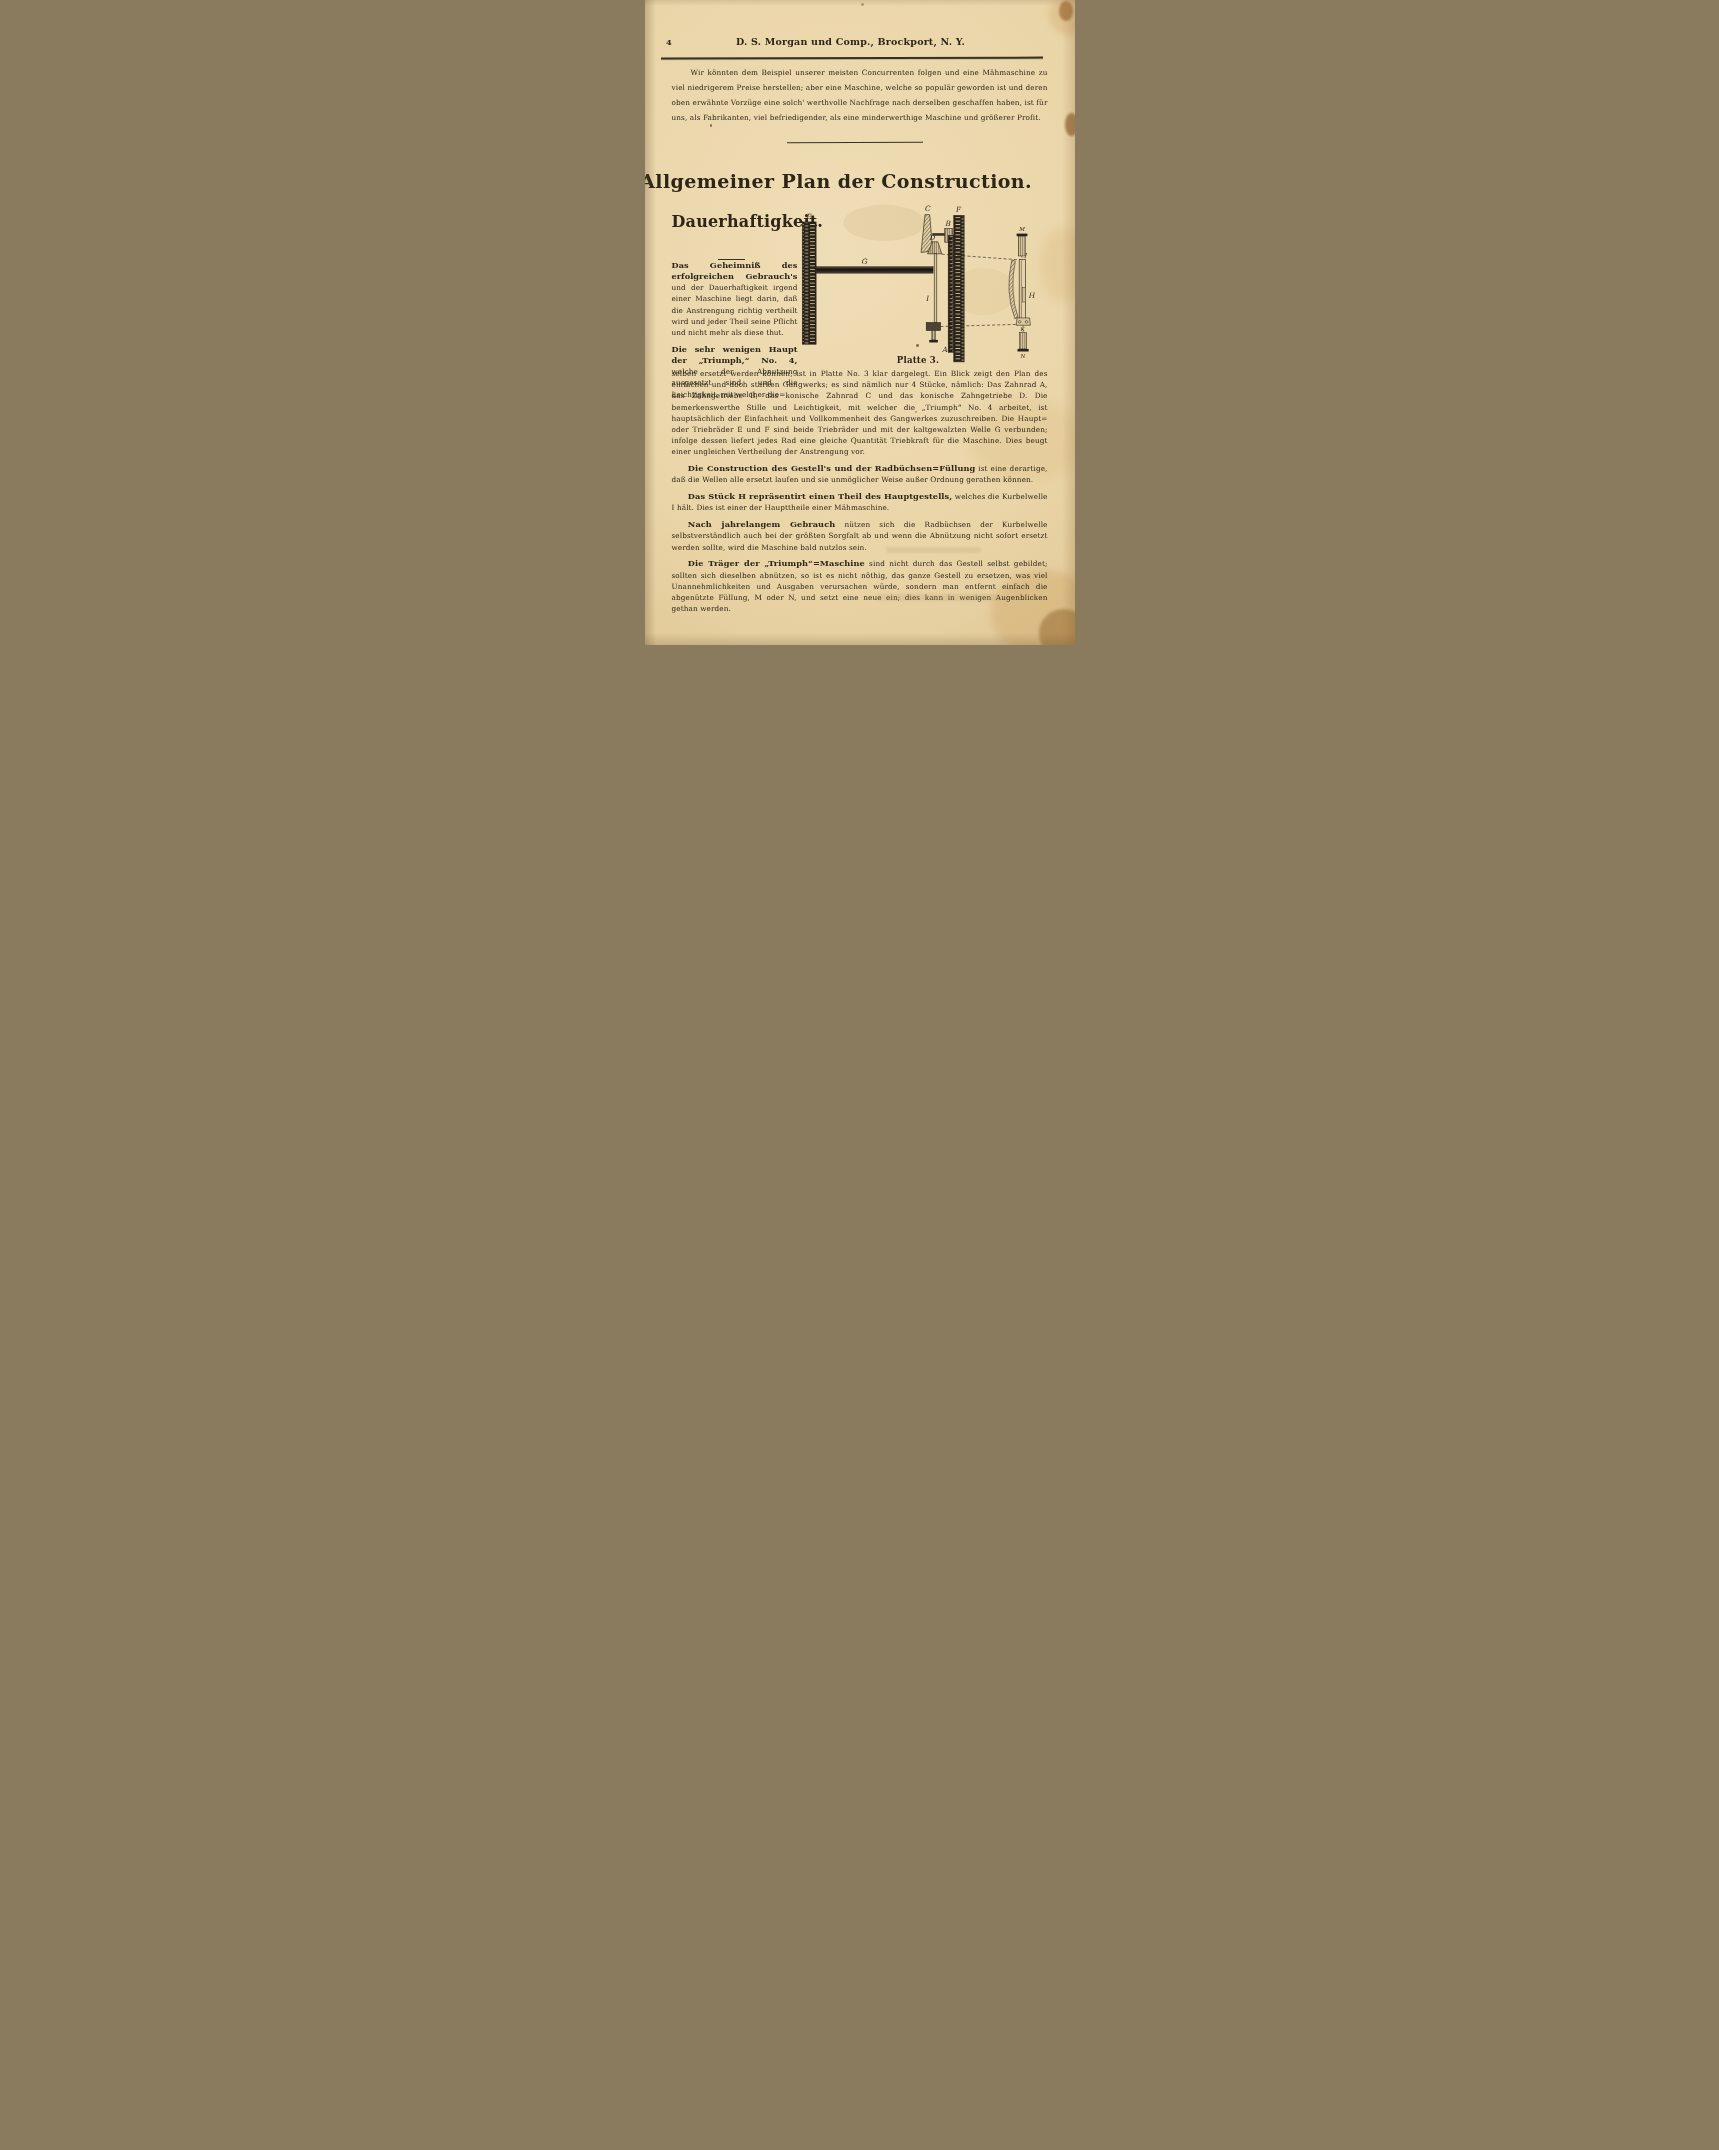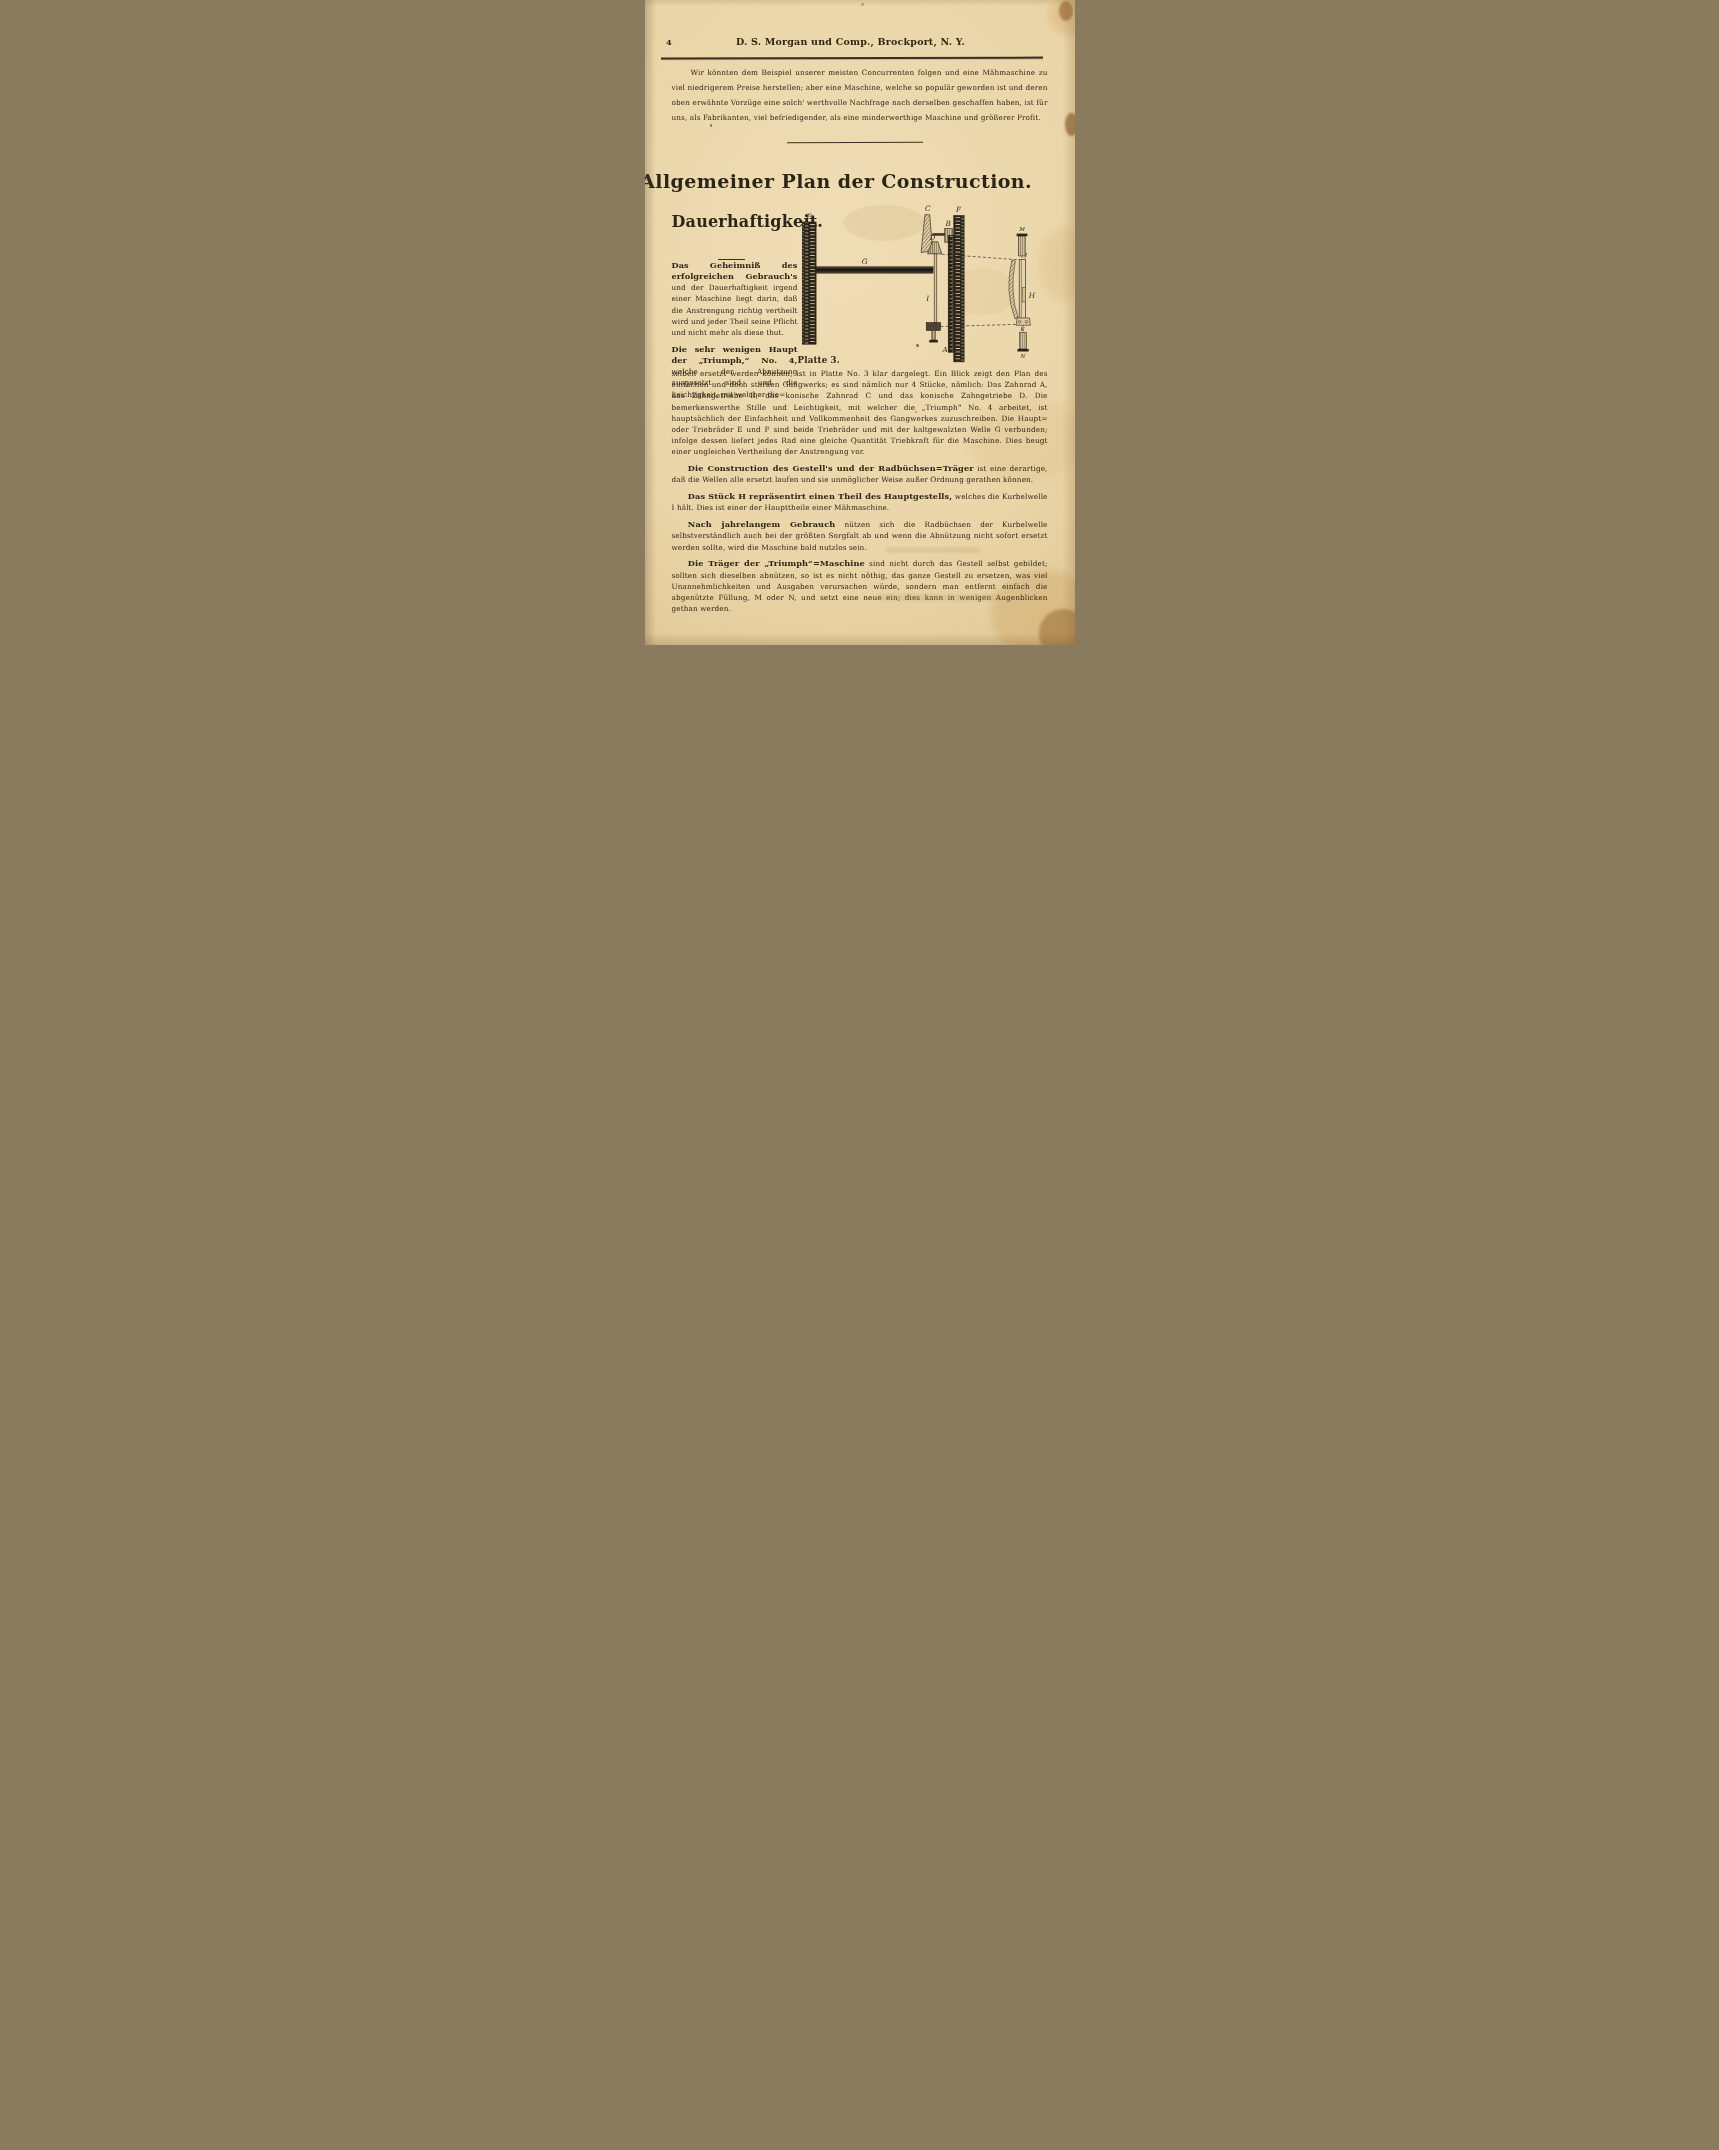--- a/index.html
+++ b/index.html
@@ -37,21 +37,21 @@
 
   #left-col{position:absolute;left:27px;top:212px;width:126px;}
   #subheading{font-size:16px;font-weight:bold;letter-spacing:0.2px;}
   #sub-divider{width:27px;height:1.3px;background:#3a3022;margin:27.5px 0 0 46px;}
   .colp{font-size:7.3px;line-height:11.2px;text-align:justify;margin:0;letter-spacing:0.04px;}
   #col-para1{}
   #col-para2{margin-top:5.6px;}
   .lead{font-weight:bold;font-size:8.2px;}
 
   #figure{position:absolute;left:153px;top:199px;width:241px;height:166px;}
-  #figure-caption{position:absolute;left:153px;top:355px;width:241px;font-size:8.6px;font-weight:bold;letter-spacing:0.2px;}
+  #figure-caption{position:absolute;left:153px;top:355px;width:241px;text-align:center;font-size:8.6px;font-weight:bold;letter-spacing:0.2px;}
 
   #body-text{position:absolute;left:27px;top:368px;width:376px;font-size:7.3px;line-height:11.2px;text-align:justify;letter-spacing:0.1px;}
   #body-text p{margin:0 0 5.6px 0;}
   #body-text p.indented{text-indent:16.3px;}
 
   .ghost{position:absolute;background:#a98e5e;opacity:.18;filter:blur(1.3px);border-radius:3.4px;pointer-events:none;}
 
   svg text{font-family:"DejaVu Serif",serif;font-style:italic;fill:#2a241c;}
   svg text.small{font-size:13px;}
 </style>
@@ -177,21 +177,21 @@
       <line x1="523" y1="293" x2="523" y2="310" stroke="#3a3128" stroke-width="1.4" stroke-dasharray="4 3"></line>
       <rect x="515" y="310" width="16" height="38" fill="url(#ribs)" stroke="#2a241c" stroke-width="1.2"></rect>
       <rect x="510" y="348" width="26" height="6" fill="#2b241b"></rect>
       <text class="small" x="517" y="368">N</text>
     </svg>
   </div>
   <div id="figure-caption">Platte 3.</div>
 
   <div id="body-text">
     <p><span class="lead"></span><span>selben ersetzt werden können, ist in Platte No. 3 klar dargelegt.  Ein Blick zeigt den Plan des einfachen und doch starken Gangwerks;  es sind nämlich nur 4 Stücke, nämlich:  Das Zahnrad A, das Zahngetriebe B, das konische Zahnrad C und das konische Zahngetriebe D.   Die bemerkenswerthe Stille und Leichtigkeit, mit welcher die „Triumph“ No. 4 arbeitet, ist hauptsächlich der Einfachheit und Vollkommenheit des Gangwerkes zuzuschreiben.  Die Haupt= oder Triebräder E und F sind beide Triebräder und mit der kaltgewalzten Welle G verbunden;  infolge dessen liefert jedes Rad eine gleiche Quantität Triebkraft für die Maschine.  Dies beugt einer ungleichen Vertheilung der Anstrengung vor.</span></p>
-    <p class="indented"><span class="lead">Die Construction des Gestell's und der Radbüchsen=Träger</span><span> ist eine derartige, daß die Wellen alle ersetzt laufen und sie unmöglicher Weise außer Ordnung gerathen können.</span></p>
+    <p class="indented"><span class="lead">Die Construction des Gestell's und der Radbüchsen=Füllung</span><span> ist eine derartige, daß die Wellen alle ersetzt laufen und sie unmöglicher Weise außer Ordnung gerathen können.</span></p>
     <p class="indented"><span class="lead">Das Stück H repräsentirt einen Theil des Hauptgestells,</span><span> welches die Kurbelwelle I hält.   Dies ist einer der Haupttheile einer Mähmaschine.</span></p>
     <p class="indented"><span class="lead">Nach jahrelangem Gebrauch</span><span> nützen sich die Radbüchsen der Kurbelwelle selbstverständlich auch bei der größten Sorgfalt ab und wenn die Abnützung nicht sofort ersetzt werden sollte, wird die Maschine bald nutzlos sein.</span></p>
     <p class="indented"><span class="lead">Die Träger der „Triumph“=Maschine</span><span> sind nicht durch das Gestell selbst gebildet; sollten sich dieselben abnützen, so ist es nicht nöthig, das ganze Gestell zu ersetzen, was viel Unannehmlichkeiten und Ausgaben verursachen würde, sondern man entfernt einfach die abgenützte Füllung, M oder N, und setzt eine neue ein;  dies kann in wenigen Augenblicken gethan werden.</span></p>
   </div>
 
   <div class="ghost" style="left:241px;top:547px;width:95px;height:6px;"></div>
   <div class="ghost" style="left:232px;top:594px;width:123px;height:6.9px;"></div>
 
   <div class="edge" id="edge-left"></div>
   <div class="edge" id="edge-right"></div>

